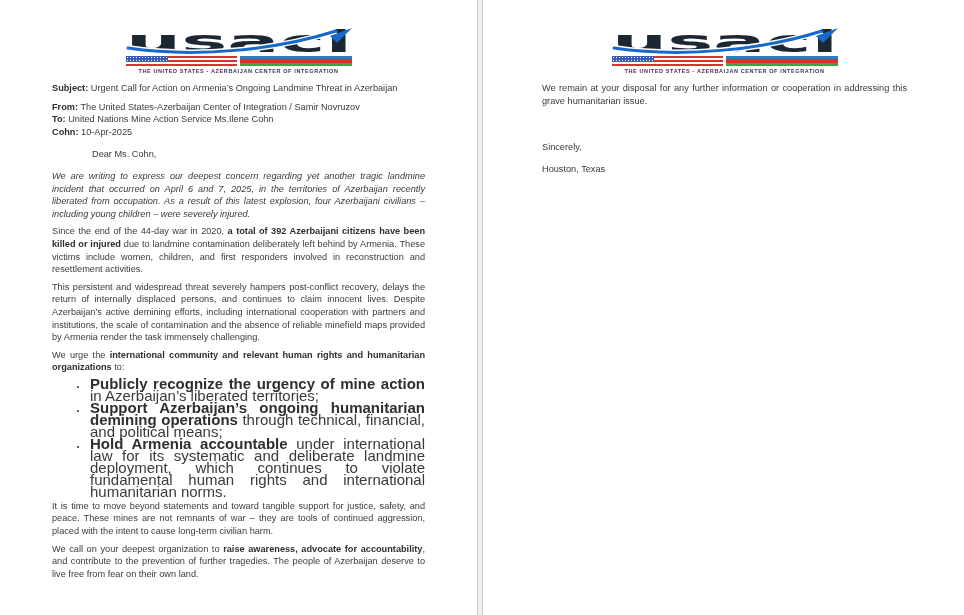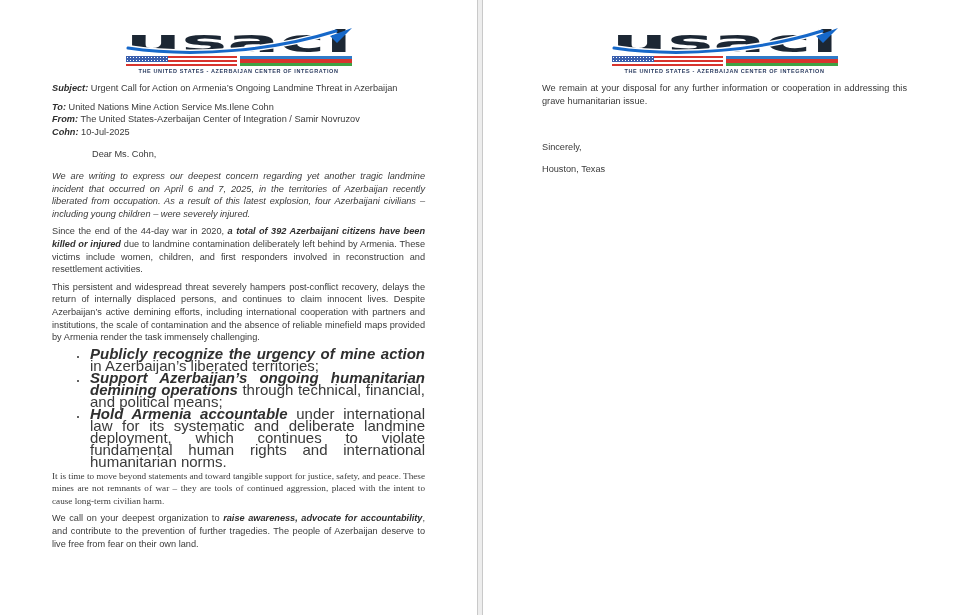--- a/index.html
+++ b/index.html
@@ -38,27 +38,27 @@
     letter-spacing:0.62px; color:#2a3b5f; white-space:nowrap;
   }
   
   .page p { margin:5px 0 0 0; font-size:9.2px; line-height:12.6px; }
   .just { text-align:justify; }
   .subject { margin-top:8px !important; white-space:nowrap; }
   .meta-block { margin-top:6px !important; }
   .meta-line { margin:0 !important; }
   .salutation { margin-top:10px !important;padding-left:40px; }
   .first-body { margin-top:9px !important;font-style:italic; }
-  b, .lbl { font-weight:bold; color:#2f2f2f;font-style:italic; }
+  b, .lbl { font-weight:bold; color:#2f2f2f; }
   ul.points { margin:4px 0 0 0; padding:0 0 0 36px; }
   ul.points li {
     font-size:15px; line-height:12px; text-align:justify; margin:0; padding:0 0 0 2px;
   }
   ul.points li::marker { font-size:8px; color:#2f2f2f; }
-  .after-list { margin-top:2px !important;font-family:Liberation Serif, serif; }
+  .after-list { margin-top:2px !important; }
   
   .p2-open { margin-top:8px !important; }
   .closing { margin-top:34px !important; }
   .sig-name { margin-top:28px !important; }
   .sig-title { margin-top:10px !important; }
   .sig-city { margin-top:9px !important; }
 </style>
 </head>
 <body>
 
@@ -81,33 +81,34 @@
         </div>
         <div class="flag flag-az"></div>
       </div>
       <div class="logo-tagline">THE UNITED STATES - AZERBAIJAN CENTER OF INTEGRATION</div>
     </div>
 
     <p class="subject"><span class="lbl">Subject:</span>
       <span>Urgent Call for Action on Armenia’s Ongoing Landmine Threat in Azerbaijan</span></p>
 
     <div class="meta-block">
+      <p class="meta-line"><span class="lbl">From:</span>
+        <span>The United States-Azerbaijan Center of Integration / Samir Novruzov</span></p>
       <p class="meta-line"><span class="lbl">To:</span>
         <span>United Nations Mine Action Service Ms.Ilene Cohn</span></p>
-      <p class="meta-line"><span class="lbl">From:</span>
-        <span>The United States-Azerbaijan Center of Integration / Samir Novruzov</span></p>
       <p class="meta-line"><span class="lbl">Cohn:</span>
-        <span>10-Jul-2025</span></p>
+        <span>10-Apr-2025</span></p>
     </div>
 
     <p class="salutation">Dear Ms. Cohn,</p>
 
     <p class="just first-body"><span>We are writing to express our deepest concern regarding yet another tragic landmine incident that occurred on April 6 and 7, 2025, in the territories of Azerbaijan recently liberated from occupation. As a result of this latest explosion, four Azerbaijani civilians – including young children – were severely injured.</span></p>
     <p class="just"><span>Since the end of the 44-day war in 2020, </span><b>a total of 392 Azerbaijani citizens have been killed or injured</b><span> due to landmine contamination deliberately left behind by Armenia. These victims include women, children, and first responders involved in reconstruction and resettlement activities.</span></p>
     <p class="just"><span>This persistent and widespread threat severely hampers post-conflict recovery, delays the return of internally displaced persons, and continues to claim innocent lives. Despite Azerbaijan’s active demining efforts, including international cooperation with partners and institutions, the scale of contamination and the absence of reliable minefield maps provided by Armenia render the task immensely challenging.</span></p>
+    <p class="just"><span>We urge the </span><b>international community and relevant human rights and humanitarian organizations</b><span> to:</span></p>
 
     <ul class="points">
       <li><b>Publicly recognize the urgency of mine action</b><span> in Azerbaijan’s liberated territories;</span></li>
       <li><b>Support Azerbaijan’s ongoing humanitarian demining operations</b><span> through technical, financial, and political means;</span></li>
       <li><b>Hold Armenia accountable</b><span> under international law for its systematic and deliberate landmine deployment, which continues to violate fundamental human rights and international humanitarian norms.</span></li>
     </ul>
 
     <p class="just after-list"><span>It is time to move beyond statements and toward tangible support for justice, safety, and peace. These mines are not remnants of war – they are tools of continued aggression, placed with the intent to cause long-term civilian harm.</span></p>
     <p class="just"><span>We call on your deepest organization to </span><b>raise awareness, advocate for accountability</b><span>, and contribute to the prevention of further tragedies. The people of Azerbaijan deserve to live free from fear on their own land.</span></p>
   </div>

